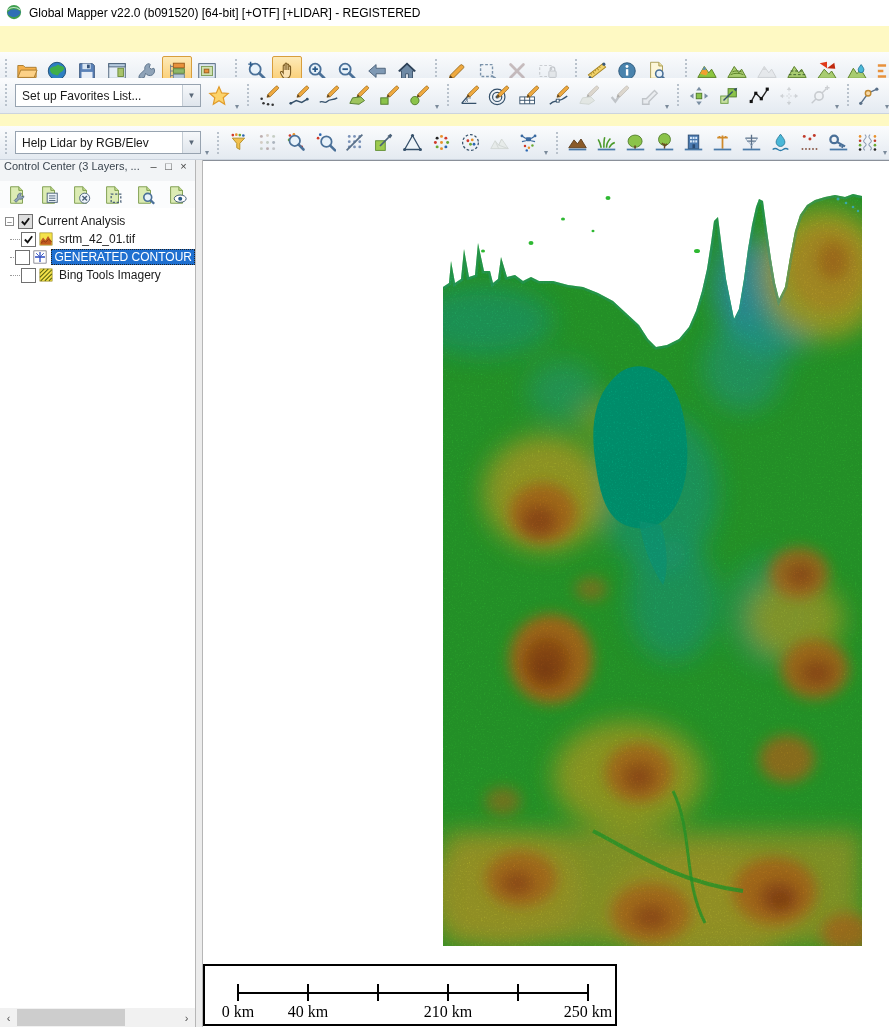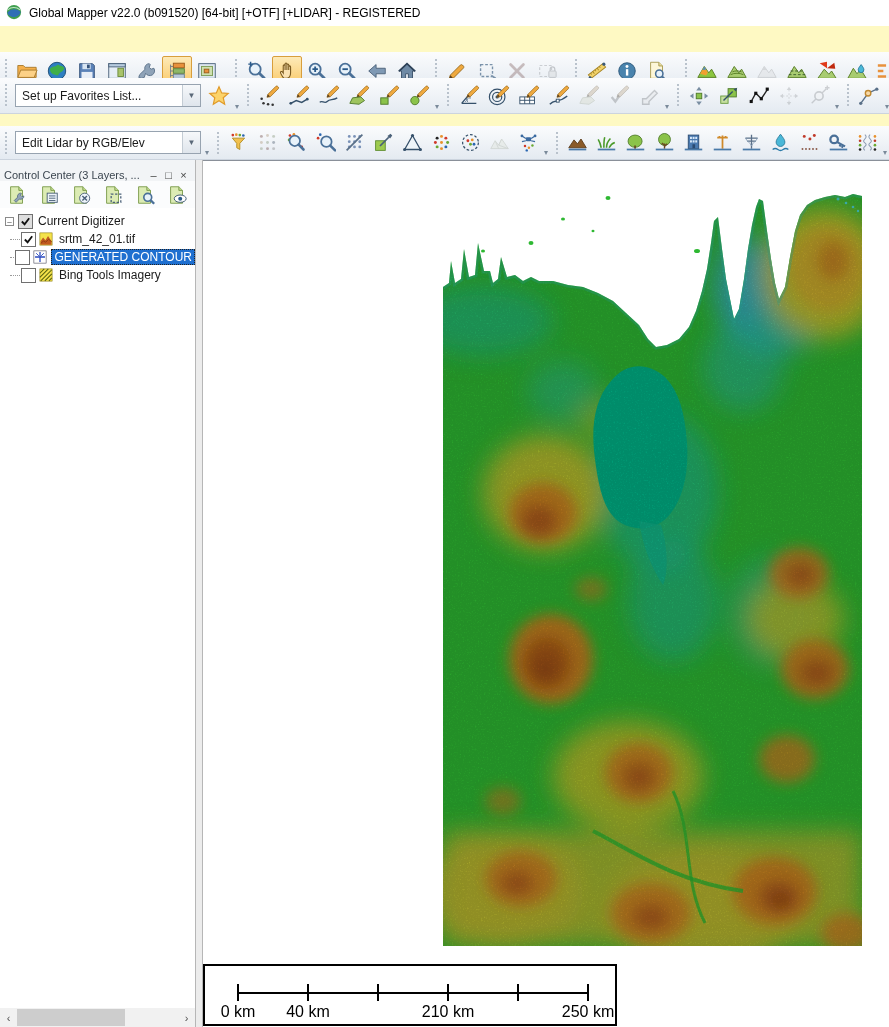--- a/index.html
+++ b/index.html
@@ -40,21 +40,21 @@
          display:flex;align-items:center;justify-content:center;color:#5a6878;font-size:8px;}
 
   
   .panel{position:absolute;left:0;top:160px;width:195px;height:848px;background:#fff;box-sizing:border-box;}
   .splitter{position:absolute;left:195px;top:160px;width:8px;height:867px;background:#ececec;
             border-left:1px solid #b6b6b6;border-right:1px solid #b6b6b6;box-sizing:border-box;cursor:col-resize;}
   .mappane{position:absolute;left:203px;top:160px;width:686px;height:867px;background:#fff;
            border-top:1px solid #8a9099;box-sizing:border-box;}
 
   
-  .cc-head{height:21px;background:#f2f4f6;display:flex;align-items:flex-end;padding:0 4px;
+  .cc-head{height:21px;background:#f2f4f6;display:flex;align-items:flex-start;padding:0 4px;
            font-size:11px;color:#3c4650;}
   .cc-head .t{flex:1;white-space:nowrap;overflow:hidden;}
   .cc-head .wb{width:15px;text-align:center;color:#444;font-size:11px;cursor:pointer;}
   .cc-tools{height:27px;display:flex;align-items:center;gap:4px;padding-left:3px;background:#fbfcfd;}
   .cc-tools .tbbtn{width:28px;height:25px;}
   .tree{padding-top:4px;}
   .trow{height:18px;display:flex;align-items:center;white-space:nowrap;cursor:default;}
   .exp{width:9px;height:9px;border:1px solid #8a8a8a;background:#fff;font-size:8px;line-height:7px;
        text-align:center;color:#333;margin:0 4px 0 5px;box-sizing:border-box;cursor:pointer;}
   .conn{width:10px;border-top:1px dotted #9a9a9a;margin-right:1px;}
@@ -83,21 +83,21 @@
       #0028f4 97.2%,#0000e4 100%);}
   .ltick{position:absolute;left:52px;width:22px;height:0;border-top:2px solid #000;}
   .llab{position:absolute;left:0;width:48px;text-align:right;font-family:"Liberation Serif",serif;
         font-size:16px;color:#000;line-height:18px;}
 
   
   .scalebox{position:absolute;left:0;top:803px;width:414px;height:62px;background:#fff;
             border:2px solid #000;box-sizing:border-box;}
   .sline{position:absolute;left:32px;top:26px;width:351px;height:0;border-top:2px solid #000;}
   .stick{position:absolute;top:18px;width:0;height:17px;border-left:2px solid #000;}
-  .slab{position:absolute;top:37px;transform:translateX(-50%);font-family:Liberation Sans, sans-serif;
+  .slab{position:absolute;top:37px;transform:translateX(-50%);font-family:Liberation Serif, serif;
         font-size:16px;color:#000;white-space:nowrap;}
 
   
   .mapsvg{position:absolute;left:240px;top:30px;}
 </style>
 </head>
 <body>
 
 <div class="app">
 
@@ -599,21 +599,21 @@
             </svg>
           </span>
         </button>
         <span class="ovf">▾</span>
       </div>
     </div>
   <div class="tbrow" id="tbrow3">
       <div class="tbgroup">
         <span class="grip"></span>
         <div class="combo">
-          <span class="cval">Edit Lidar by RGB/Elev</span>
+          <span class="cval">Help Lidar by RGB/Elev</span>
           <span class="carr">▼</span>
         </div>
         <span class="ovf">▾</span>
       </div>
       <div class="tbgroup">
         <span class="grip"></span>
         <button class="tbbtn">
           <span style="display: flex;">
             <svg viewBox="0 0 24 24" width="21" height="21">
               <circle cx="5.5" cy="3.5" r="1.5" fill="#d03a2a"></circle>
@@ -952,21 +952,21 @@
         </button>
       </div>
     <div class="tree" id="cc-tree">
         <div class="trow">
           <span class="exp">–</span>
           <span class="cb part">
             <svg viewBox="0 0 12 12" width="11" height="11">
               <path d="M2 6l3 3 5-6.5" stroke="#111" stroke-width="2" fill="none"></path>
             </svg>
           </span>
-          <span class="tlabel">Current Digitizer</span>
+          <span class="tlabel">Current Analysis</span>
         </div>
         <div class="trow">
           <span class="vline"></span>
           <span class="conn"></span>
           <span class="cb">
             <svg viewBox="0 0 12 12" width="11" height="11">
               <path d="M2 6l3 3 5-6.5" stroke="#111" stroke-width="2" fill="none"></path>
             </svg>
           </span>
           <span class="licon"><svg viewBox="0 0 24 24" width="14" height="14">

